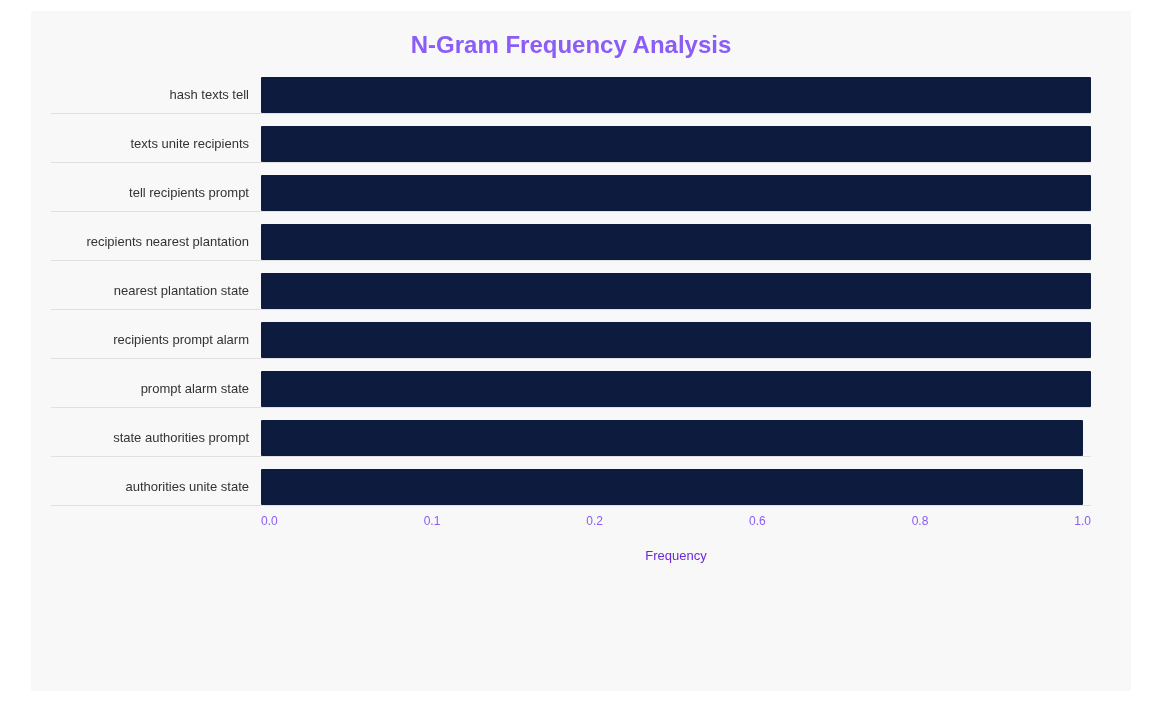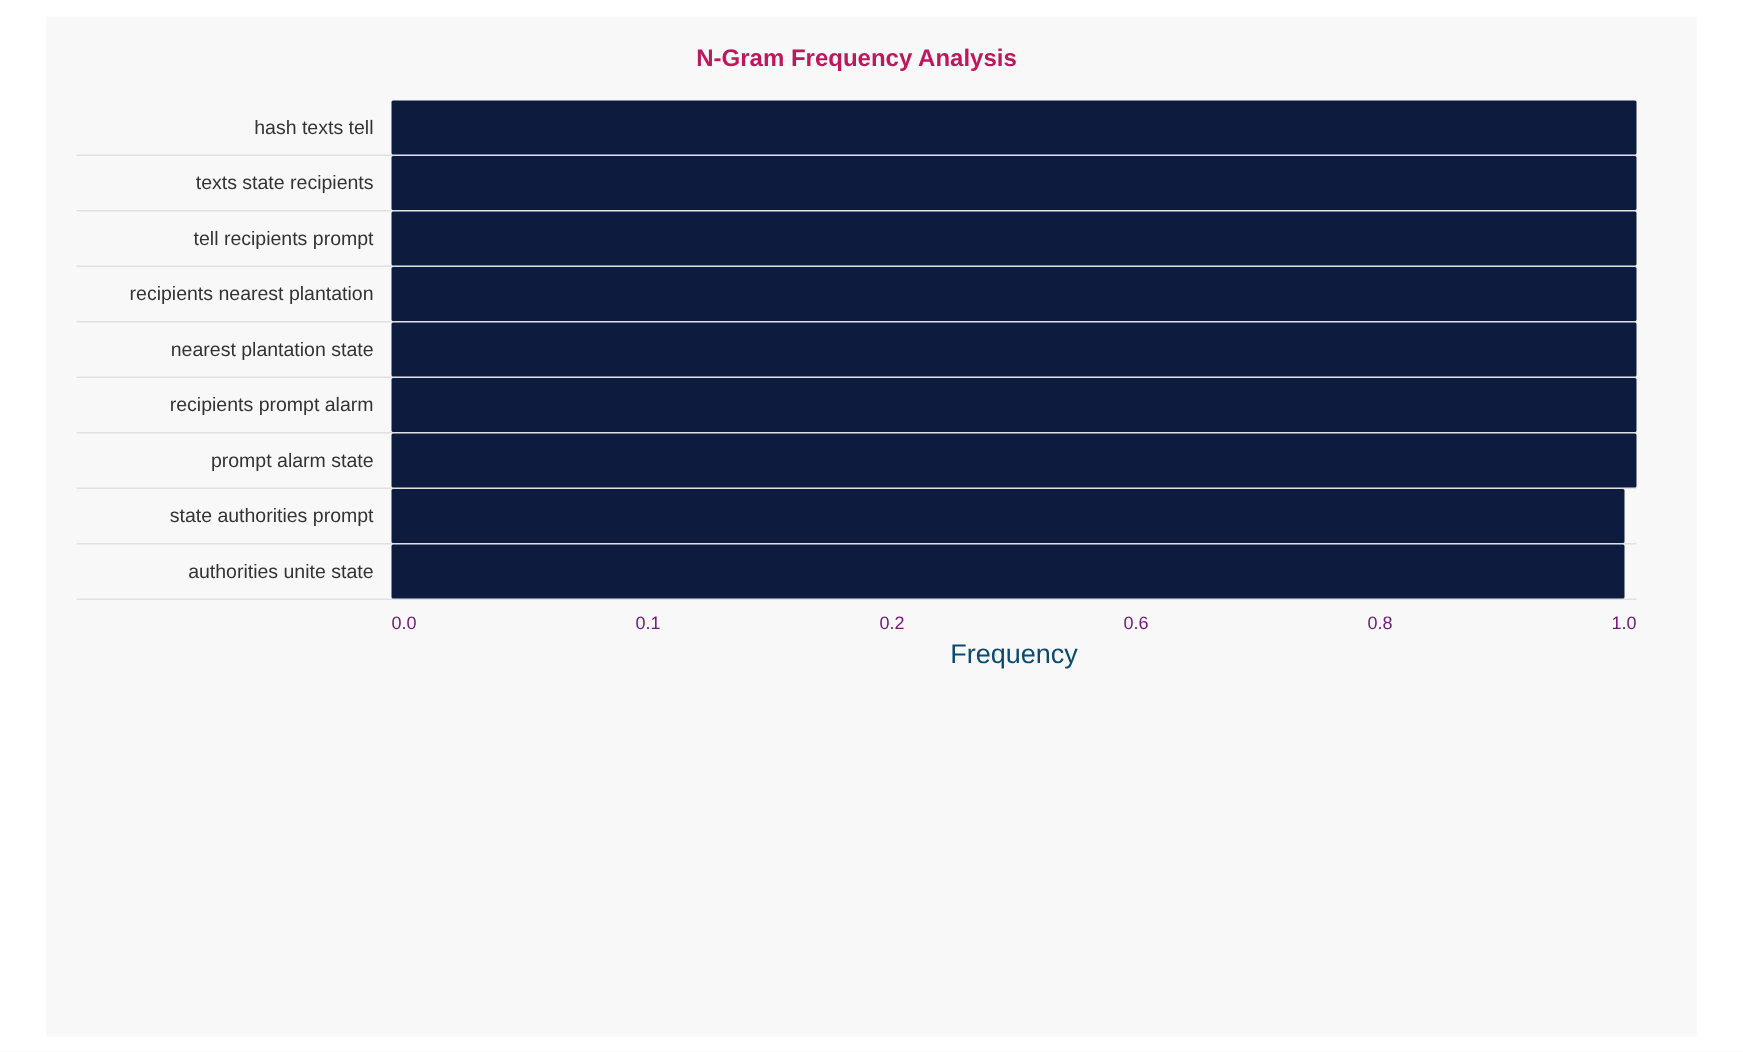--- a/index.html
+++ b/index.html
@@ -14,29 +14,29 @@
     }
     .chart-container {
       width: 1100px;
       height: 680px;
       background: #f8f8f8;
       position: relative;
       padding: 20px 40px 60px 20px;
     }
     .chart-title {
       text-align: center;
-      font-size: 16px;
+      font-size: 24px;
       font-weight: bold;
-      color: #be185d;
+      color: #8b5cf6;
       margin-bottom: 18px;
     }
     .chart-area {
       display: flex;
       flex-direction: column;
-      gap: 0px;
+      gap: 12px;
       width: 100%;
       height: calc(100% - 80px);
       position: relative;
     }
     .bar-row {
       display: flex;
       align-items: center;
       flex: 1;
       border-bottom: 1px solid #e0e0e0;
     }
@@ -66,28 +66,28 @@
       margin-top: 8px;
     }
     .x-ticks {
       flex: 1;
       display: flex;
       justify-content: space-between;
       position: relative;
     }
     .x-tick {
       font-size: 12px;
-      color: #701a75;
+      color: #8b5cf6;
       text-align: left;
     }
     .x-label {
       text-align: center;
-      font-size: 18px;
-      color: #0c4a6e;
-      margin-top: 4px;
+      font-size: 13px;
+      color: #6d28d9;
+      margin-top: 20px;
       margin-left: 210px;
     }
     .chart-inner {
       position: relative;
       flex: 1;
     }
   </style>
 </head>
 <body>
 
@@ -96,21 +96,21 @@
 
   <div class="chart-inner">
     <div class="chart-area" id="chart-area">
     <div class="bar-row">
           <div class="bar-label">hash texts tell</div>
           <div class="bar-track">
             <div class="bar-fill" style="width: 100%; background: rgb(13, 27, 62);"></div>
           </div>
         </div>
         <div class="bar-row">
-          <div class="bar-label">texts state recipients</div>
+          <div class="bar-label">texts unite recipients</div>
           <div class="bar-track">
             <div class="bar-fill" style="width: 100%; background: rgb(13, 27, 62);"></div>
           </div>
         </div>
         <div class="bar-row">
           <div class="bar-label">tell recipients prompt</div>
           <div class="bar-track">
             <div class="bar-fill" style="width: 100%; background: rgb(13, 27, 62);"></div>
           </div>
         </div>

